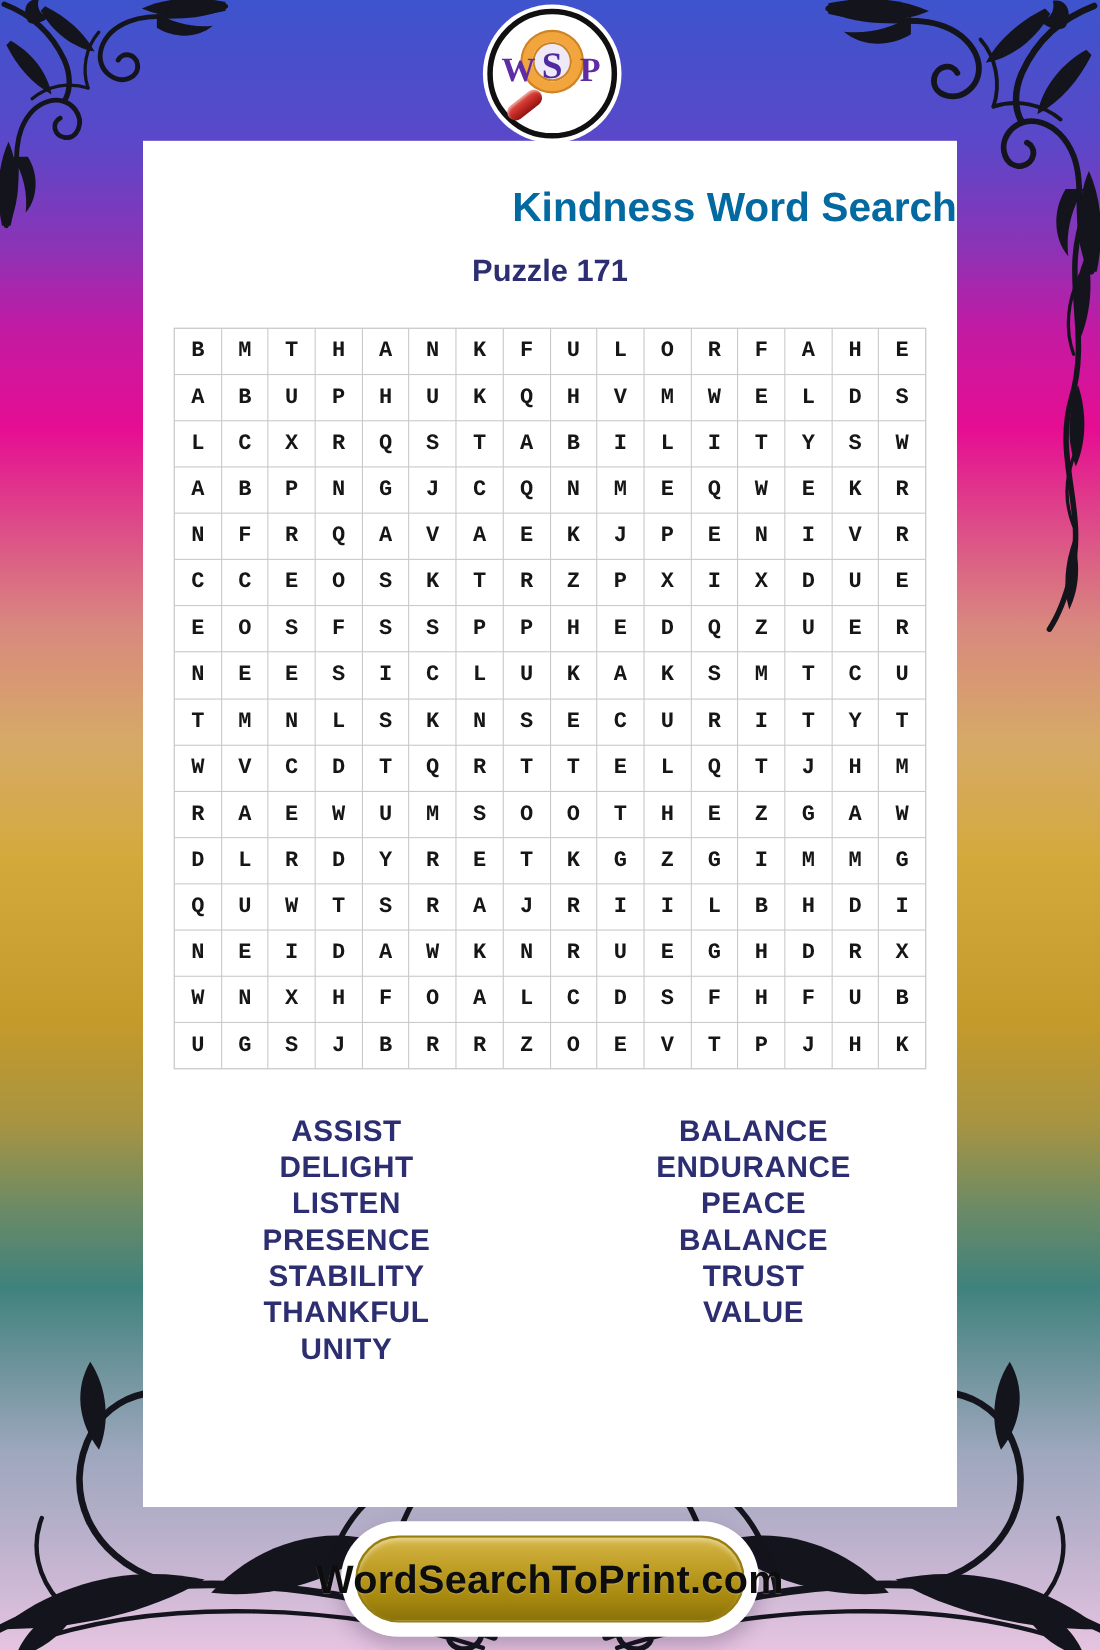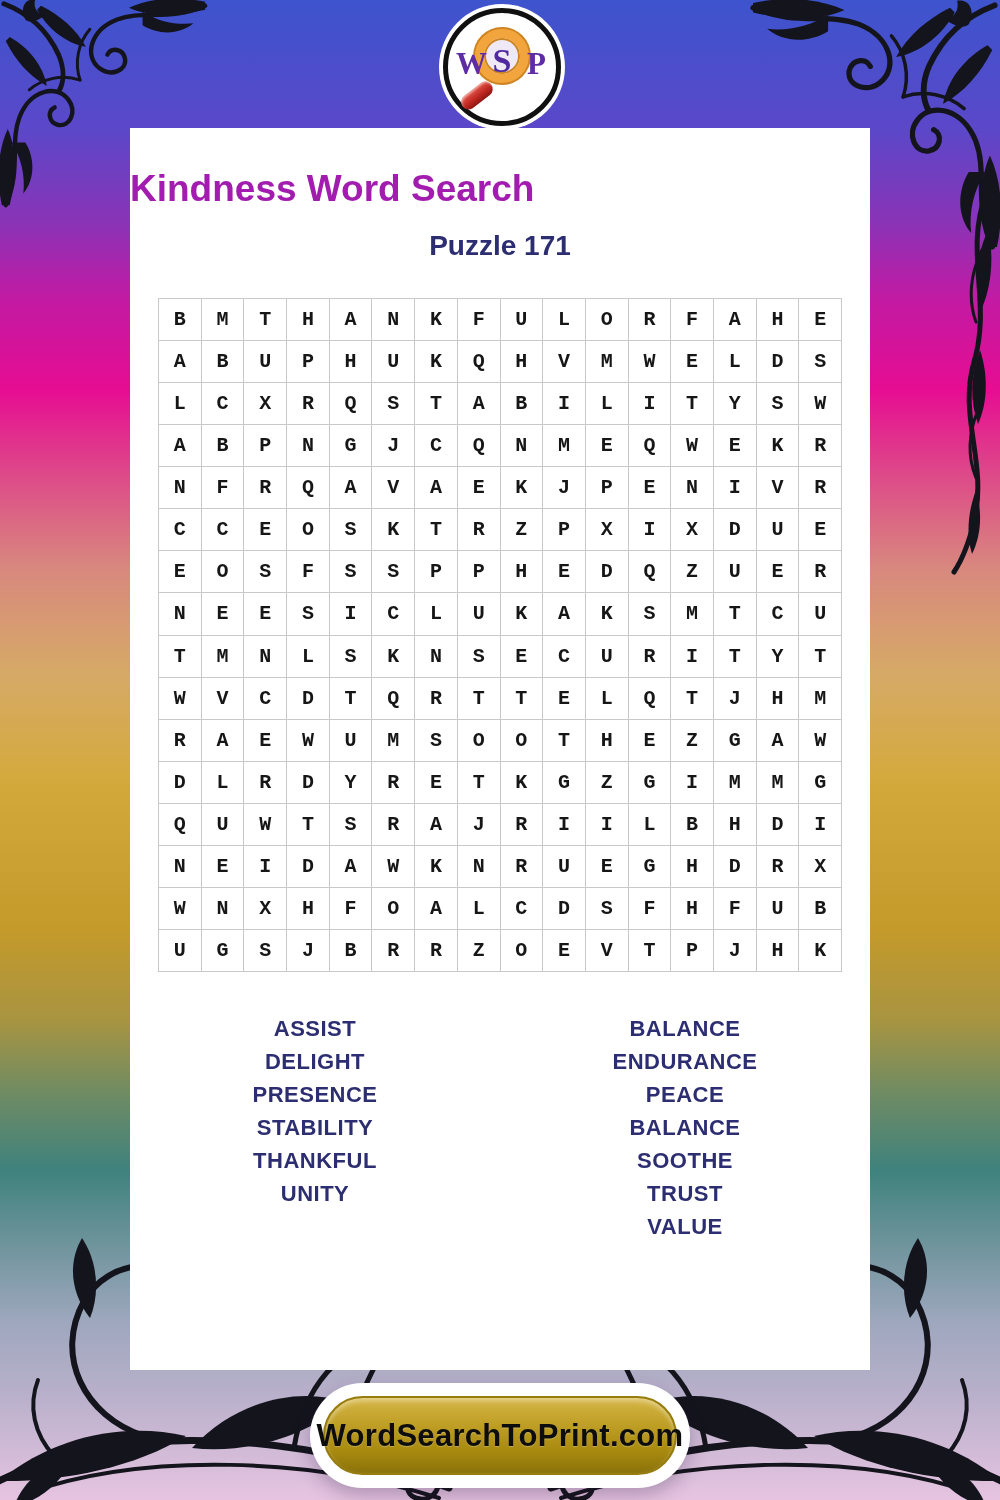--- a/index.html
+++ b/index.html
@@ -19,42 +19,42 @@
   .fl-edge-r{ right:0; top:190px; width:58px; height:390px; }
   .fl-bl{ left:-6px; bottom:-6px; width:470px; height:310px; }
   .fl-br{ right:-6px; bottom:-6px; width:470px; height:310px; transform:scaleX(-1); }
 
   .card{
     position:absolute; left:130px; top:128px; width:740px; height:1242px;
     background:#ffffff;
   }
   .title{
     position:absolute; top:40px; left:0; width:100%;
-    text-align:left; font-weight:bold; font-size:37px; color:#a21caf;
+    text-align:right; font-weight:bold; font-size:37px; color:#0369a1;
   }
   .subtitle{
     position:absolute; top:102px; left:0; width:100%;
     text-align:center; font-weight:bold; font-size:28px; color:#2c2e71;
   }
   .grid{
     position:absolute; left:28px; top:170px; width:684px; height:674px;
     display:grid; grid-template-columns:repeat(16,1fr); grid-template-rows:repeat(16,1fr);
     background:#c9c9c9; border:1px solid #c9c9c9; grid-gap:1px;
   }
   .cell{
     background:#ffffff; display:flex; align-items:center; justify-content:center;
     font-family:"Liberation Mono", monospace; font-weight:bold; font-size:20px; color:#161616;
   }
   .words{
     position:absolute; left:0; top:884px; width:100%;
     display:flex; flex-direction:row;
   }
   .words-col{ width:50%; text-align:center; }
   .word{
-    font-weight:bold; font-size:22px; line-height:33px; color:#2c2e71;
+    font-weight:bold; font-size:27px; line-height:33px; color:#2c2e71;
     letter-spacing:0.5px;
   }
 
   .logo{
     position:absolute; left:439px; top:4px; width:126px; height:126px;
     background:#ffffff; border-radius:50%; z-index:5; cursor:pointer;
   }
   .logo-ring{ position:absolute; inset:4px; border:5px solid #101010; border-radius:50%; }
   .logo-w,.logo-p,.logo-s{
     position:absolute; font-family:"Liberation Serif", serif; font-weight:bold;
@@ -82,21 +82,21 @@
     box-shadow:0 8px 18px rgba(40,20,60,0.25); cursor:pointer;
   }
   .footer-btn-inner{
     position:absolute; inset:13px; border-radius:41px;
     background:linear-gradient(180deg,#d6b647 0%, #bd9d23 38%, #a8890f 72%, #8a720a 100%);
     border:2px solid #977d10;
     display:flex; align-items:center; justify-content:center;
     box-shadow:inset 0 3px 5px rgba(255,255,255,0.4);
   }
   .footer-btn-inner span{
-    font-weight:bold; font-size:31px; color:#0d0d0d; letter-spacing:0.3px;
+    font-weight:bold; font-size:36px; color:#0d0d0d; letter-spacing:0.3px;
     text-shadow:0 1px 1px rgba(255,255,255,0.25);
   }
 </style>
 </head>
 <body>
 
 <svg class="flourish fl-tl" viewBox="0 0 220 220">
   <g stroke="#14141c" fill="none" stroke-linecap="round">
     <path d="M214,10 C178,26 150,14 124,24 C96,35 90,62 106,74 C118,83 134,76 132,64 C130,54 118,52 114,60" stroke-width="4.5"></path>
     <path d="M10,214 C26,178 14,150 24,124 C35,96 62,90 74,106 C83,118 76,134 64,132 C54,130 52,118 60,114" stroke-width="4.5"></path>
@@ -452,31 +452,31 @@
       <div class="cell">P</div>
       <div class="cell">J</div>
       <div class="cell">H</div>
       <div class="cell">K</div>
     </div>
 
   <div class="words">
     <div class="words-col" id="words-left">
         <div class="word">ASSIST</div>
         <div class="word">DELIGHT</div>
+        <div class="word">LISTEN</div>
         <div class="word">PRESENCE</div>
         <div class="word">STABILITY</div>
         <div class="word">THANKFUL</div>
         <div class="word">UNITY</div>
       </div>
     <div class="words-col" id="words-right">
         <div class="word">BALANCE</div>
         <div class="word">ENDURANCE</div>
         <div class="word">PEACE</div>
         <div class="word">BALANCE</div>
-        <div class="word">SOOTHE</div>
         <div class="word">TRUST</div>
         <div class="word">VALUE</div>
       </div>
   </div>
 </div>
 
 <div class="footer-btn">
   <div class="footer-btn-inner">
     <span>WordSearchToPrint.com</span>
   </div>

